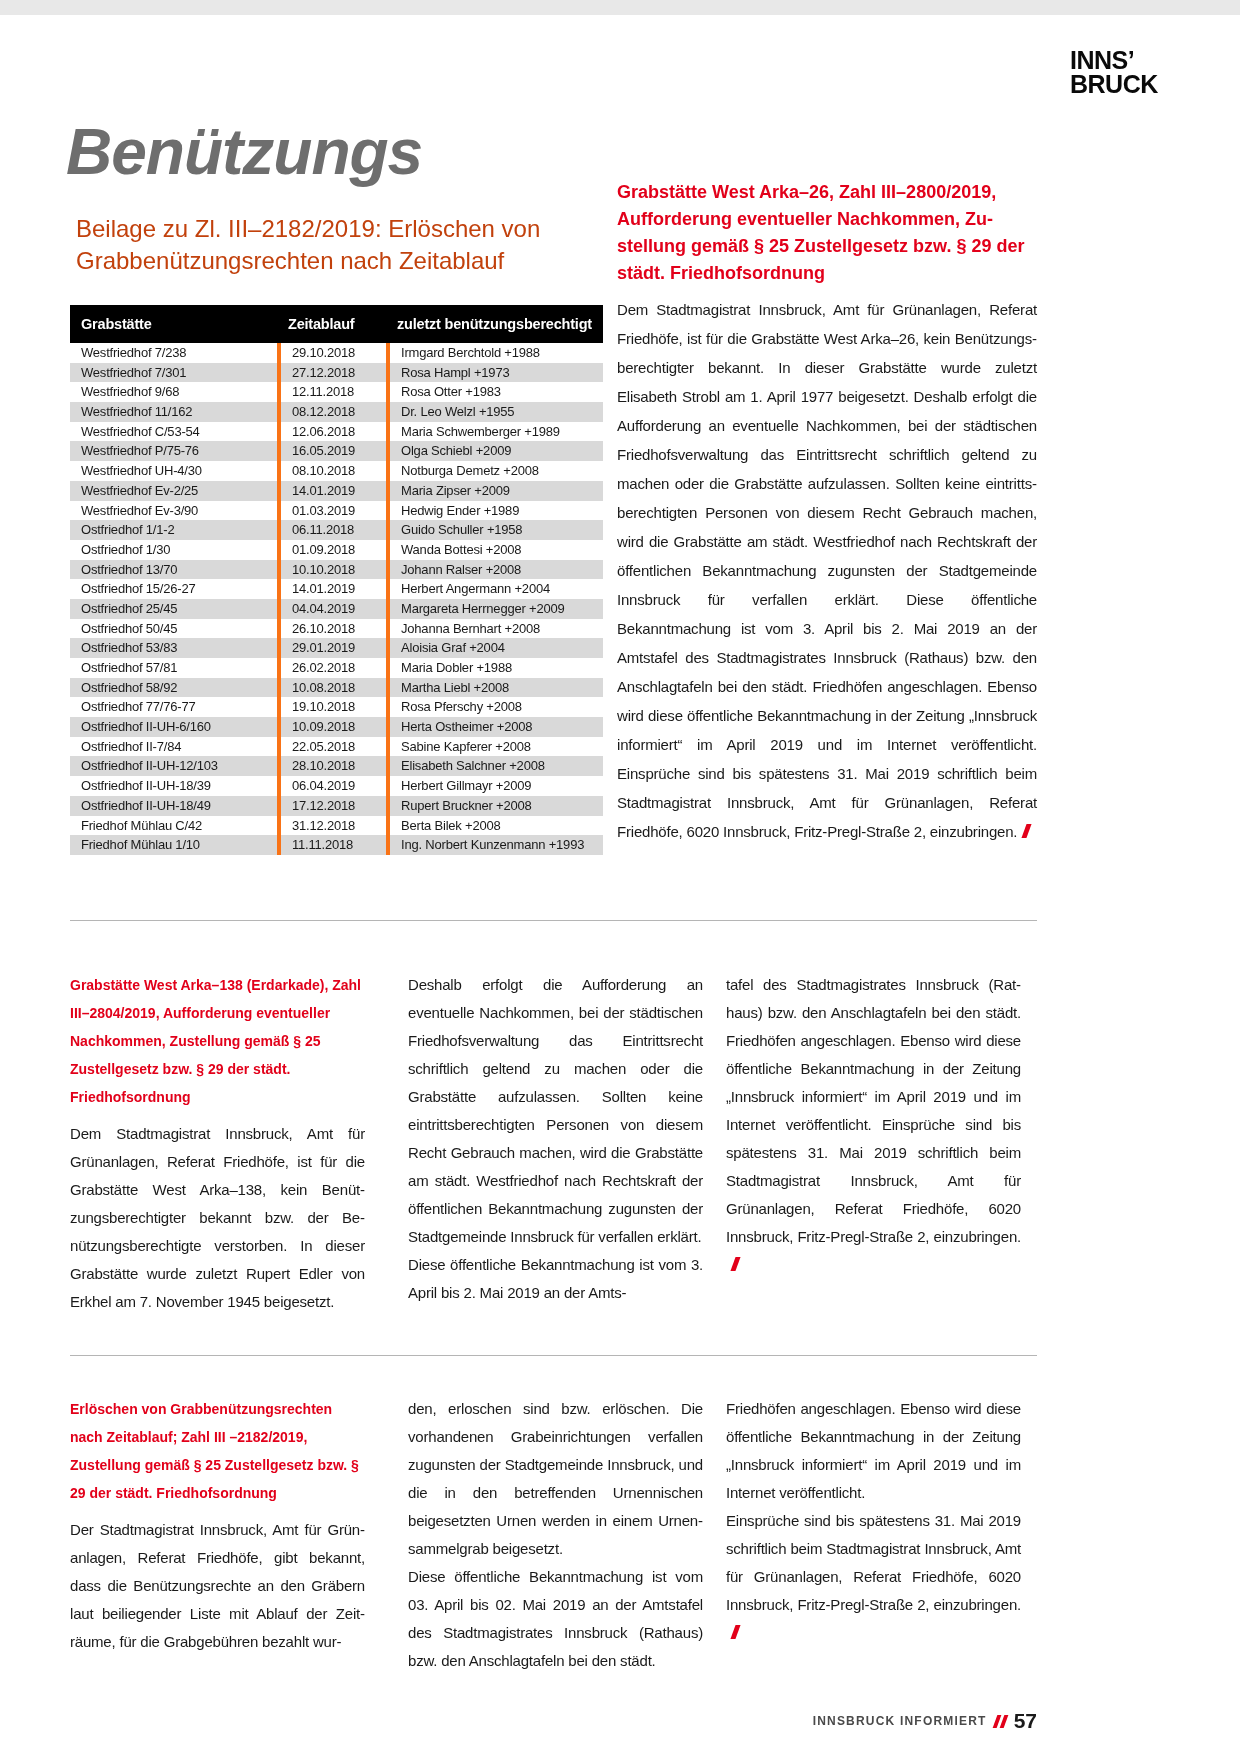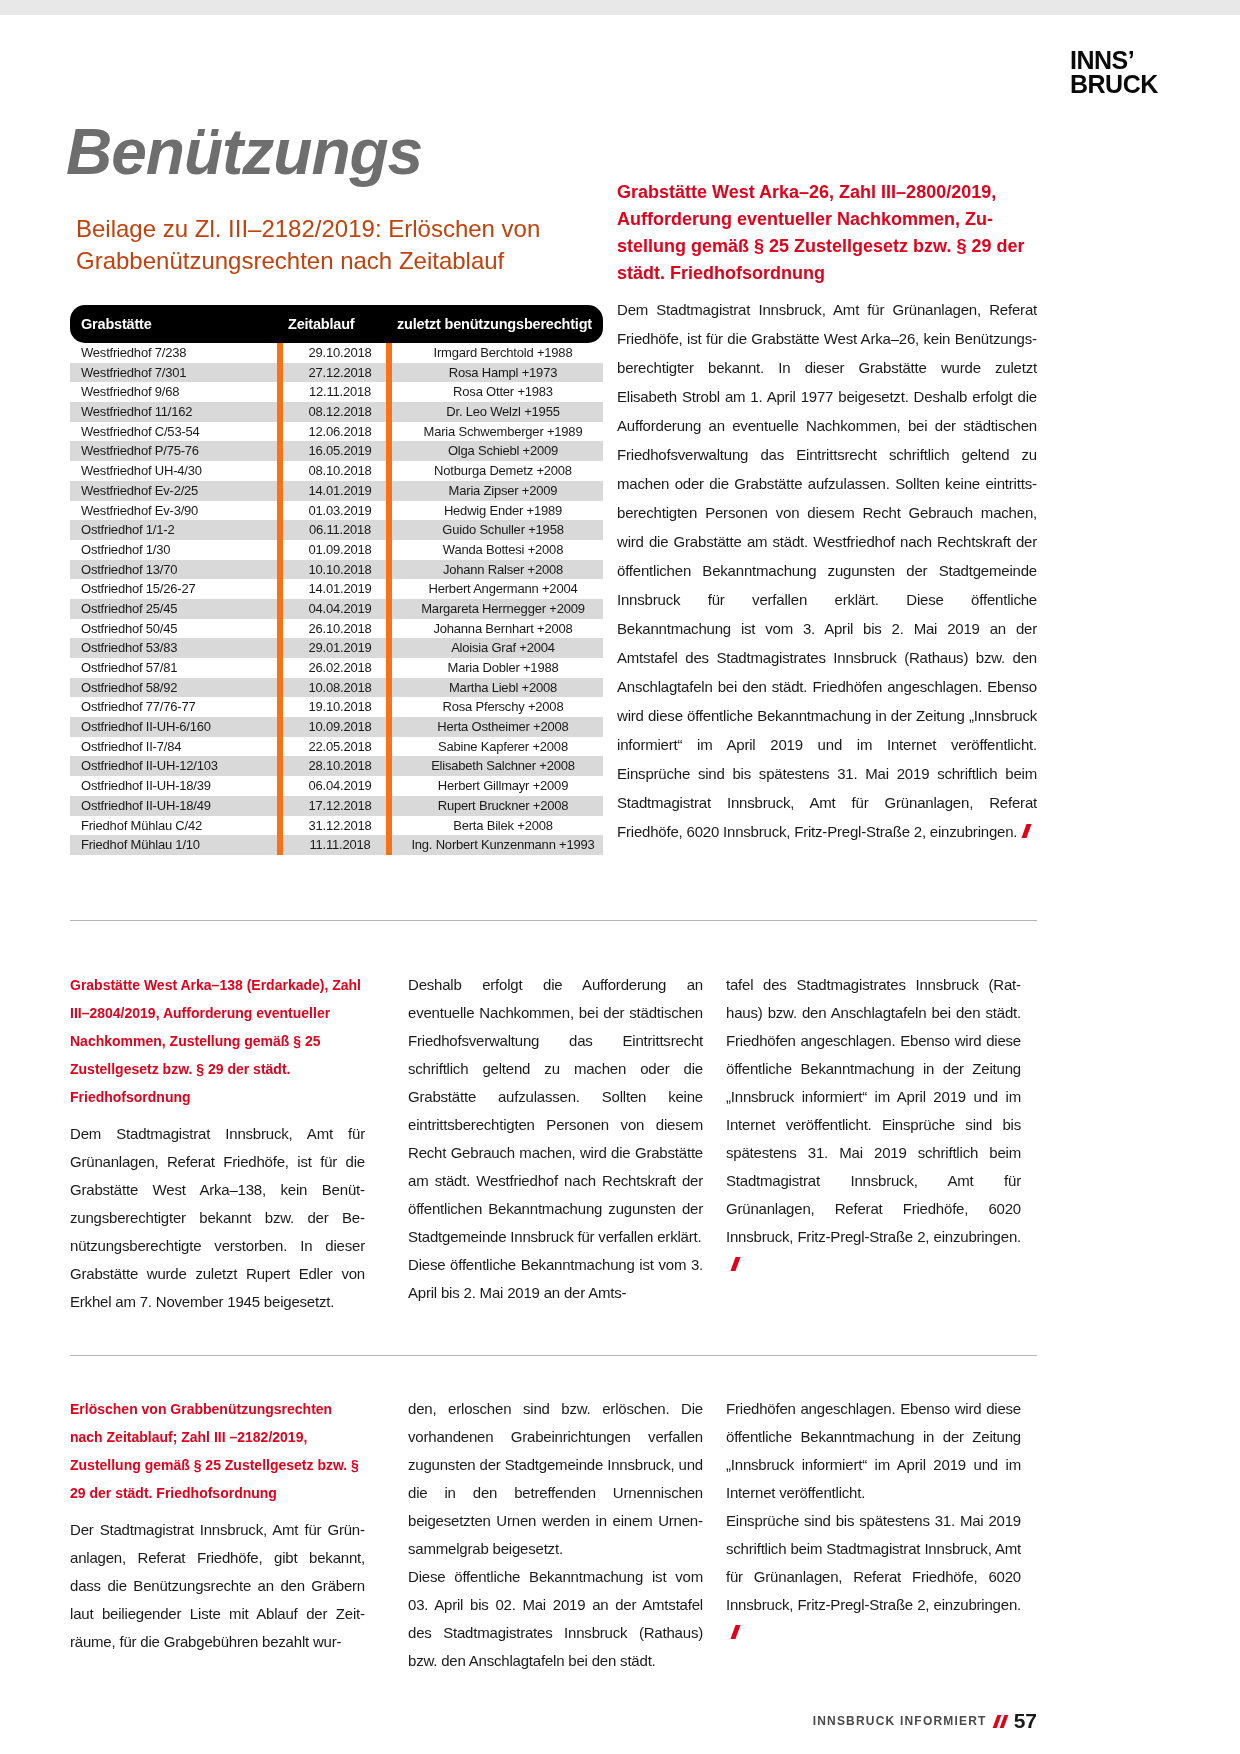--- a/index.html
+++ b/index.html
@@ -10,27 +10,27 @@
   
   .logo{position:absolute;left:1070px;top:34px;font-weight:bold;font-size:25px;line-height:0.94;
         letter-spacing:-0.5px;color:#0a0a0a;}
   
   .title{position:absolute;left:66px;top:100px;font-size:64px;font-weight:bold;font-style:italic;
          color:#6e6e6e;letter-spacing:-1px;}
   .subtitle{position:absolute;left:76px;top:198px;width:500px;font-size:24px;line-height:1.34;color:#c2410c;}
   
   .gtable{position:absolute;left:70px;top:290px;width:533px;font-size:13px;}
   .thead{display:grid;grid-template-columns:207px 109px 217px;background:#000;color:#fff;
-         font-weight:bold;font-size:14.5px;height:38px;align-items:center;border-radius:15px;}
+         font-weight:bold;font-size:14.5px;height:38px;align-items:center;}
   .thead .hc{padding-left:11px;letter-spacing:-0.2px;}
   .trow{display:grid;grid-template-columns:207px 109px 217px;height:19.7px;line-height:19.7px;
         letter-spacing:-0.2px;}
   .trow:nth-child(even){background:#d9d9d9;}
   .tcell{padding-left:11px;overflow:hidden;white-space:nowrap;}
-  .tcell.c1,.tcell.c2{border-left:6px solid #f97316;text-align:center;}
+  .tcell.c1,.tcell.c2{border-left:4px solid #f97316;}
   
   .rcol{position:absolute;left:617px;top:164px;width:420px;}
   .h-red{color:#e2001a;font-weight:bold;margin:0 0 8px 0;}
   .rcol .h-red{font-size:18px;line-height:27px;}
   .body-txt{font-size:15px;line-height:29px;text-align:justify;letter-spacing:-0.2px;margin:0;}
   .section{position:absolute;left:70px;width:967px;}
   .sec-mid{top:956px;}
   .sec-bot{top:1380px;}
   .col{position:absolute;top:0;width:295px;}
   .col.c-0{left:0;}

